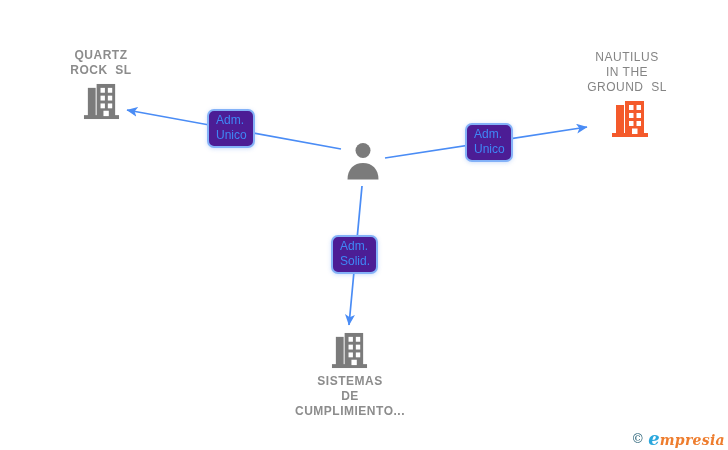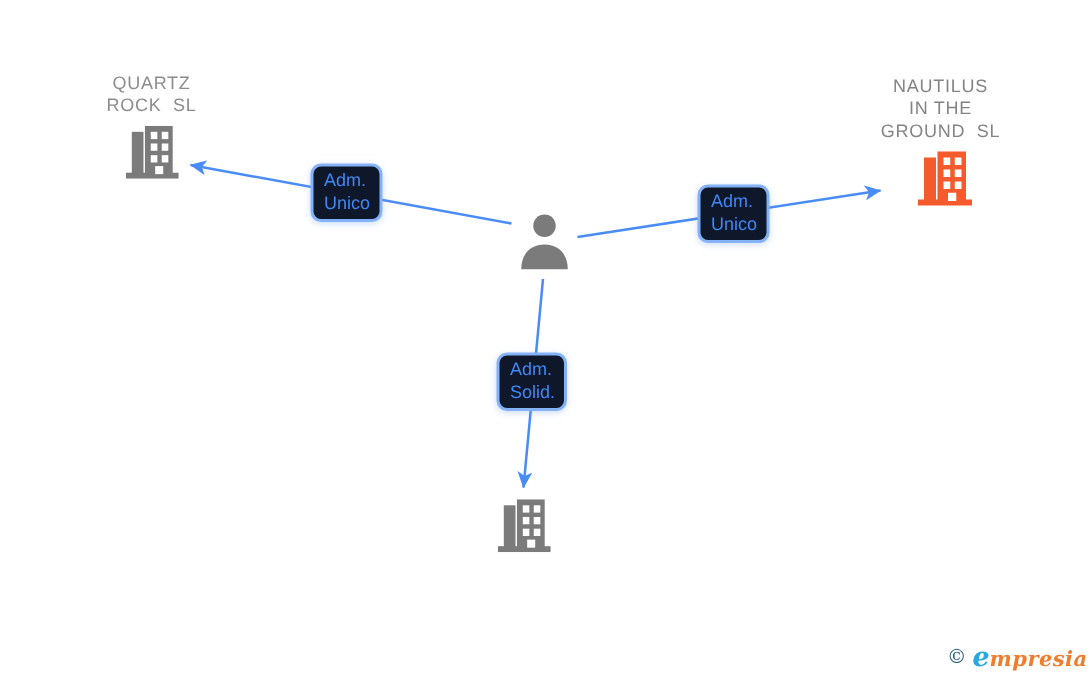--- a/index.html
+++ b/index.html
@@ -6,33 +6,33 @@
   .canvas {
     position:relative; width:728px; height:450px; background:#fff;
     font-family:"Liberation Sans", sans-serif; overflow:hidden;
   }
   .edges { position:absolute; left:0; top:0; width:728px; height:450px; }
   .edge-line { stroke:var(--edge_blue); stroke-width:1.7; fill:none; }
   .arrowhead { fill:var(--edge_blue); }
 
   .node-label {
     position:absolute; text-align:center; white-space:pre-wrap;
-    color:var(--text_gray); font-size:12px; line-height:15px; letter-spacing:0.5px;
+    color:var(--text_gray); font-size:12px; line-height:15px; letter-spacing:0.5px;font-weight:bold;
   }
   .node-label.bold { font-weight:normal; color:#848484; }
   .person-label { font-size:13px; line-height:15px; letter-spacing:0.2px; color:#909090; }
 
   .icon { position:absolute; }
   .b-gray  { fill:var(--icon_gray); }
   .b-orange{ fill:var(--icon_orange); }
   .p-gray  { fill:var(--icon_gray); }
   .win { fill:#ffffff; }
 
   .edge-label {
-    position:absolute; background:#0f172a;
+    position:absolute; background:#4c1d95;
     border:2px solid var(--label_border); border-radius:7px;
     color:var(--label_text); font-size:12px; line-height:15px;
     padding:2px 6px 3px 7px; white-space:pre-wrap; text-align:left;
     box-shadow:0 1px 4px rgba(96,148,238,0.30);
   }
 
   .watermark {
     position:absolute; right:3px; bottom:2px;
     font-family:"DejaVu Serif", serif; font-style:italic; line-height:1;
   }
@@ -119,20 +119,23 @@
         <rect x="18" y="5" width="4.5" height="5"></rect>
           <rect x="25.5" y="5" width="4.5" height="5"></rect>
         <rect x="18" y="13" width="4.5" height="5"></rect>
           <rect x="25.5" y="13" width="4.5" height="5"></rect>
         <rect x="18" y="21" width="4.5" height="5"></rect>
           <rect x="25.5" y="21" width="4.5" height="5"></rect>
         <rect x="21" y="28.5" width="5.5" height="5.5"></rect>
       </g>
     </svg>
   </div>
+  <div class="node-label" style="left:270px; top:374px; width:160px;">SISTEMAS
+DE
+CUMPLIMIENTO...</div>
 
   <div class="edge-label" style="left:207px; top:109px;">Adm.
 Unico</div>
   <div class="edge-label" style="left:465px; top:123px;">Adm.
 Unico</div>
   <div class="edge-label" style="left:331px; top:235px;">Adm.
 Solid.</div>
 
   <div class="watermark">
     <span class="wm-copy">©</span><span class="wm-e">e</span><span class="wm-rest">mpresia</span>

